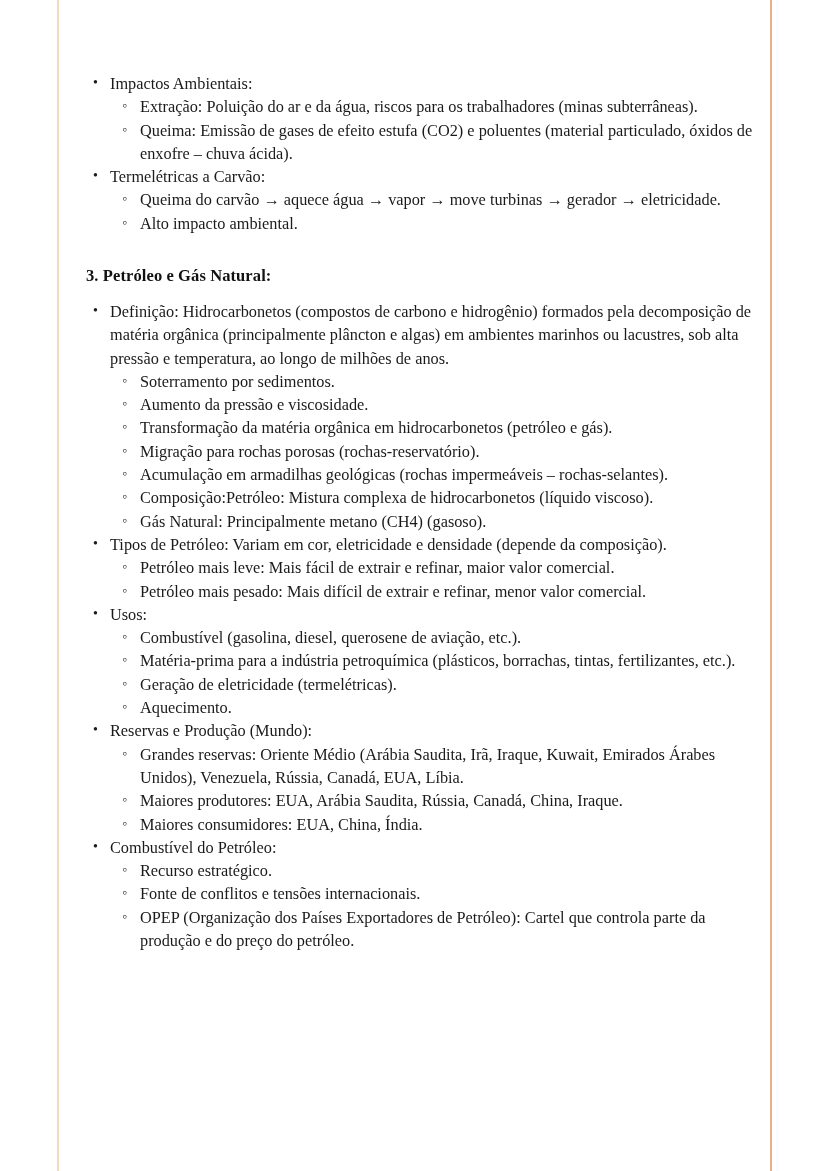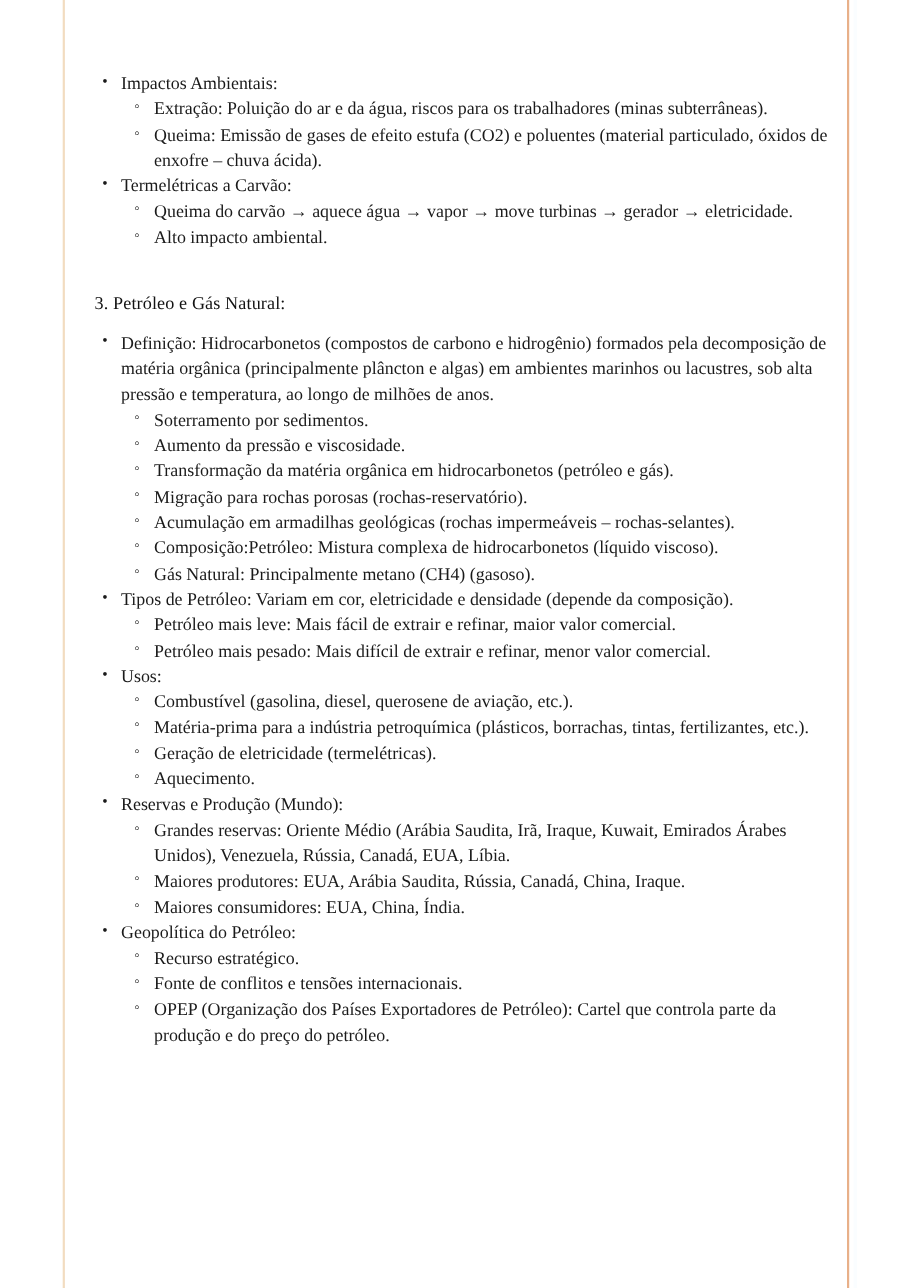--- a/index.html
+++ b/index.html
@@ -40,21 +40,21 @@
     height: 1171px;
     background: #fafdff;
   }
   h2.section-heading {
     margin: 0;
     padding: 0;
     position: absolute;
     left: 86px;
     top: 266px;
     font-size: 16.5px;
-    font-weight: normal;
+    font-weight: bold;
     letter-spacing: 0.1px;
     color: #121212;
   }
   ul.lvl1 {
     list-style: none;
     margin: 0;
     padding: 0;
   }
   ul.lvl1 > li.item1 {
     position: relative;
@@ -87,21 +87,21 @@
   }
   .l2::before {
     content: "\25E6";
     position: absolute;
     left: -18px;
     top: -1px;
     font-size: 14px;
     line-height: 23.3px;
     color: #1a1a1a;
   }
-  .block-a { position: absolute; left: 0; top: 64px; width: 828px; }
+  .block-a { position: absolute; left: 0; top: 72px; width: 828px; }
   .block-b { position: absolute; left: 0; top: 300px; width: 828px; }
 </style>
 </head>
 <body>
 
 <div class="page">
 
   <div class="rule-left"></div>
   <div class="rule-right"></div>
   <div class="rule-right-faint"></div>
@@ -187,21 +187,21 @@
         <li class="item1">
           <div class="line l2">Grandes reservas: Oriente Médio (Arábia Saudita, Irã, Iraque, Kuwait, Emirados Árabes Unidos), Venezuela, Rússia, Canadá, EUA, Líbia.</div>
         </li>
         <li class="item1">
           <div class="line l2">Maiores produtores: EUA, Arábia Saudita, Rússia, Canadá, China, Iraque.</div>
         </li>
         <li class="item1">
           <div class="line l2">Maiores consumidores: EUA, China, Índia.</div>
         </li>
         <li class="item1">
-          <div class="line l1">Geopolítica do Petróleo:</div>
+          <div class="line l1">Combustível do Petróleo:</div>
         </li>
         <li class="item1">
           <div class="line l2">Recurso estratégico.</div>
         </li>
         <li class="item1">
           <div class="line l2">Fonte de conflitos e tensões internacionais.</div>
         </li>
         <li class="item1">
           <div class="line l2">OPEP (Organização dos Países Exportadores de Petróleo): Cartel que controla parte da produção e do preço do petróleo.</div>
         </li>

